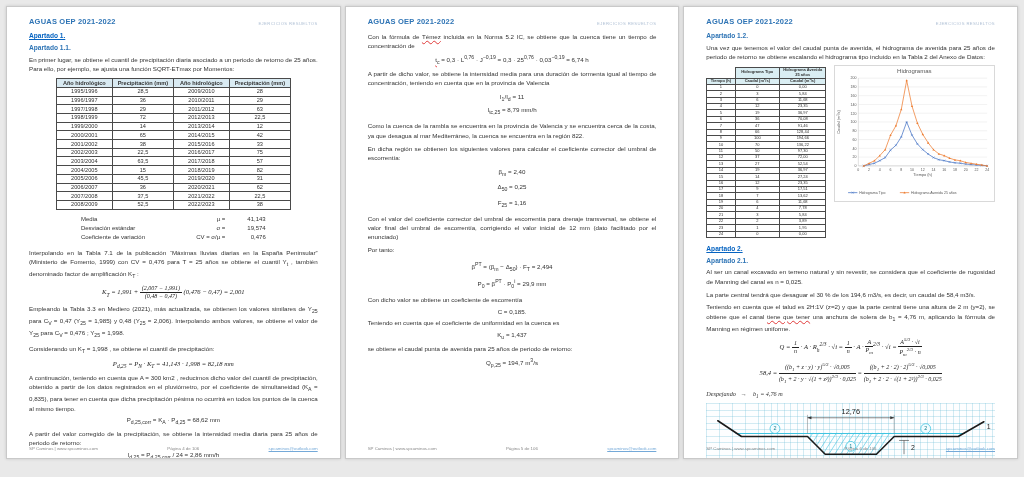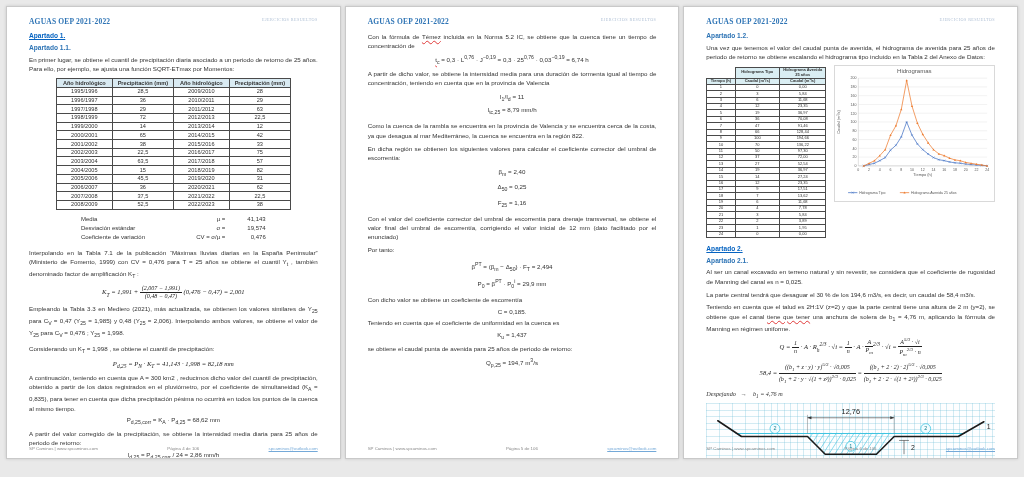--- a/index.html
+++ b/index.html
@@ -1,20 +1,20 @@
 <!DOCTYPE html>
 <html><head>
 <meta charset="utf-8">
 <style>
   html,body{margin:0;padding:0;}
   body{width:1024px;height:477px;background:#e9e9e9;font-family:"Liberation Sans",sans-serif;overflow:hidden;}
   .workspace{display:flex;gap:4px;padding:6px;height:465px;box-sizing:border-box;}
   .page{position:relative;flex:1 1 0;background:#fff;border:1px solid #c9c9c9;box-shadow:0 0 3px rgba(0,0,0,.15);
         padding:10px 22px 22px;box-sizing:border-box;overflow:hidden;color:#333;}
-  .page-header{display:flex;justify-content:space-between;align-items:flex-start;margin-bottom:6px;font-family:Liberation Serif, serif;}
+  .page-header{display:flex;justify-content:space-between;align-items:flex-end;margin-bottom:6px;}
   .doc-title{color:#2e74b5;font-weight:bold;font-size:7.5px;letter-spacing:.2px;}
   .doc-right{color:#aebfd4;font-size:4.2px;letter-spacing:.4px;}
   .link{color:#0563c1;text-decoration:underline;font-weight:bold;font-size:6.6px;margin:5px 0 3px;display:block;cursor:pointer;}
   .subheading{color:#2e74b5;font-weight:bold;font-size:6.6px;margin:5px 0 3px;}
   p.body{font-size:6.2px;line-height:1.5;text-align:justify;margin:3.5px 0;}
   .formula{font-family:"Liberation Serif",serif;font-style:italic;font-size:6.6px;text-align:center;color:#222;margin:4px 0;}
   .formula-sans{font-size:6.2px;text-align:center;color:#333;margin:3.5px 0;}
   .frac{display:inline-flex;flex-direction:column;text-align:center;vertical-align:middle;line-height:1.2;font-size:6px;}
   .frac>span:first-child{border-bottom:.5px solid #222;padding:0 2px;}
   .sq{text-decoration:underline wavy #e03a3a;text-decoration-thickness:.5px;text-underline-offset:1px;}

